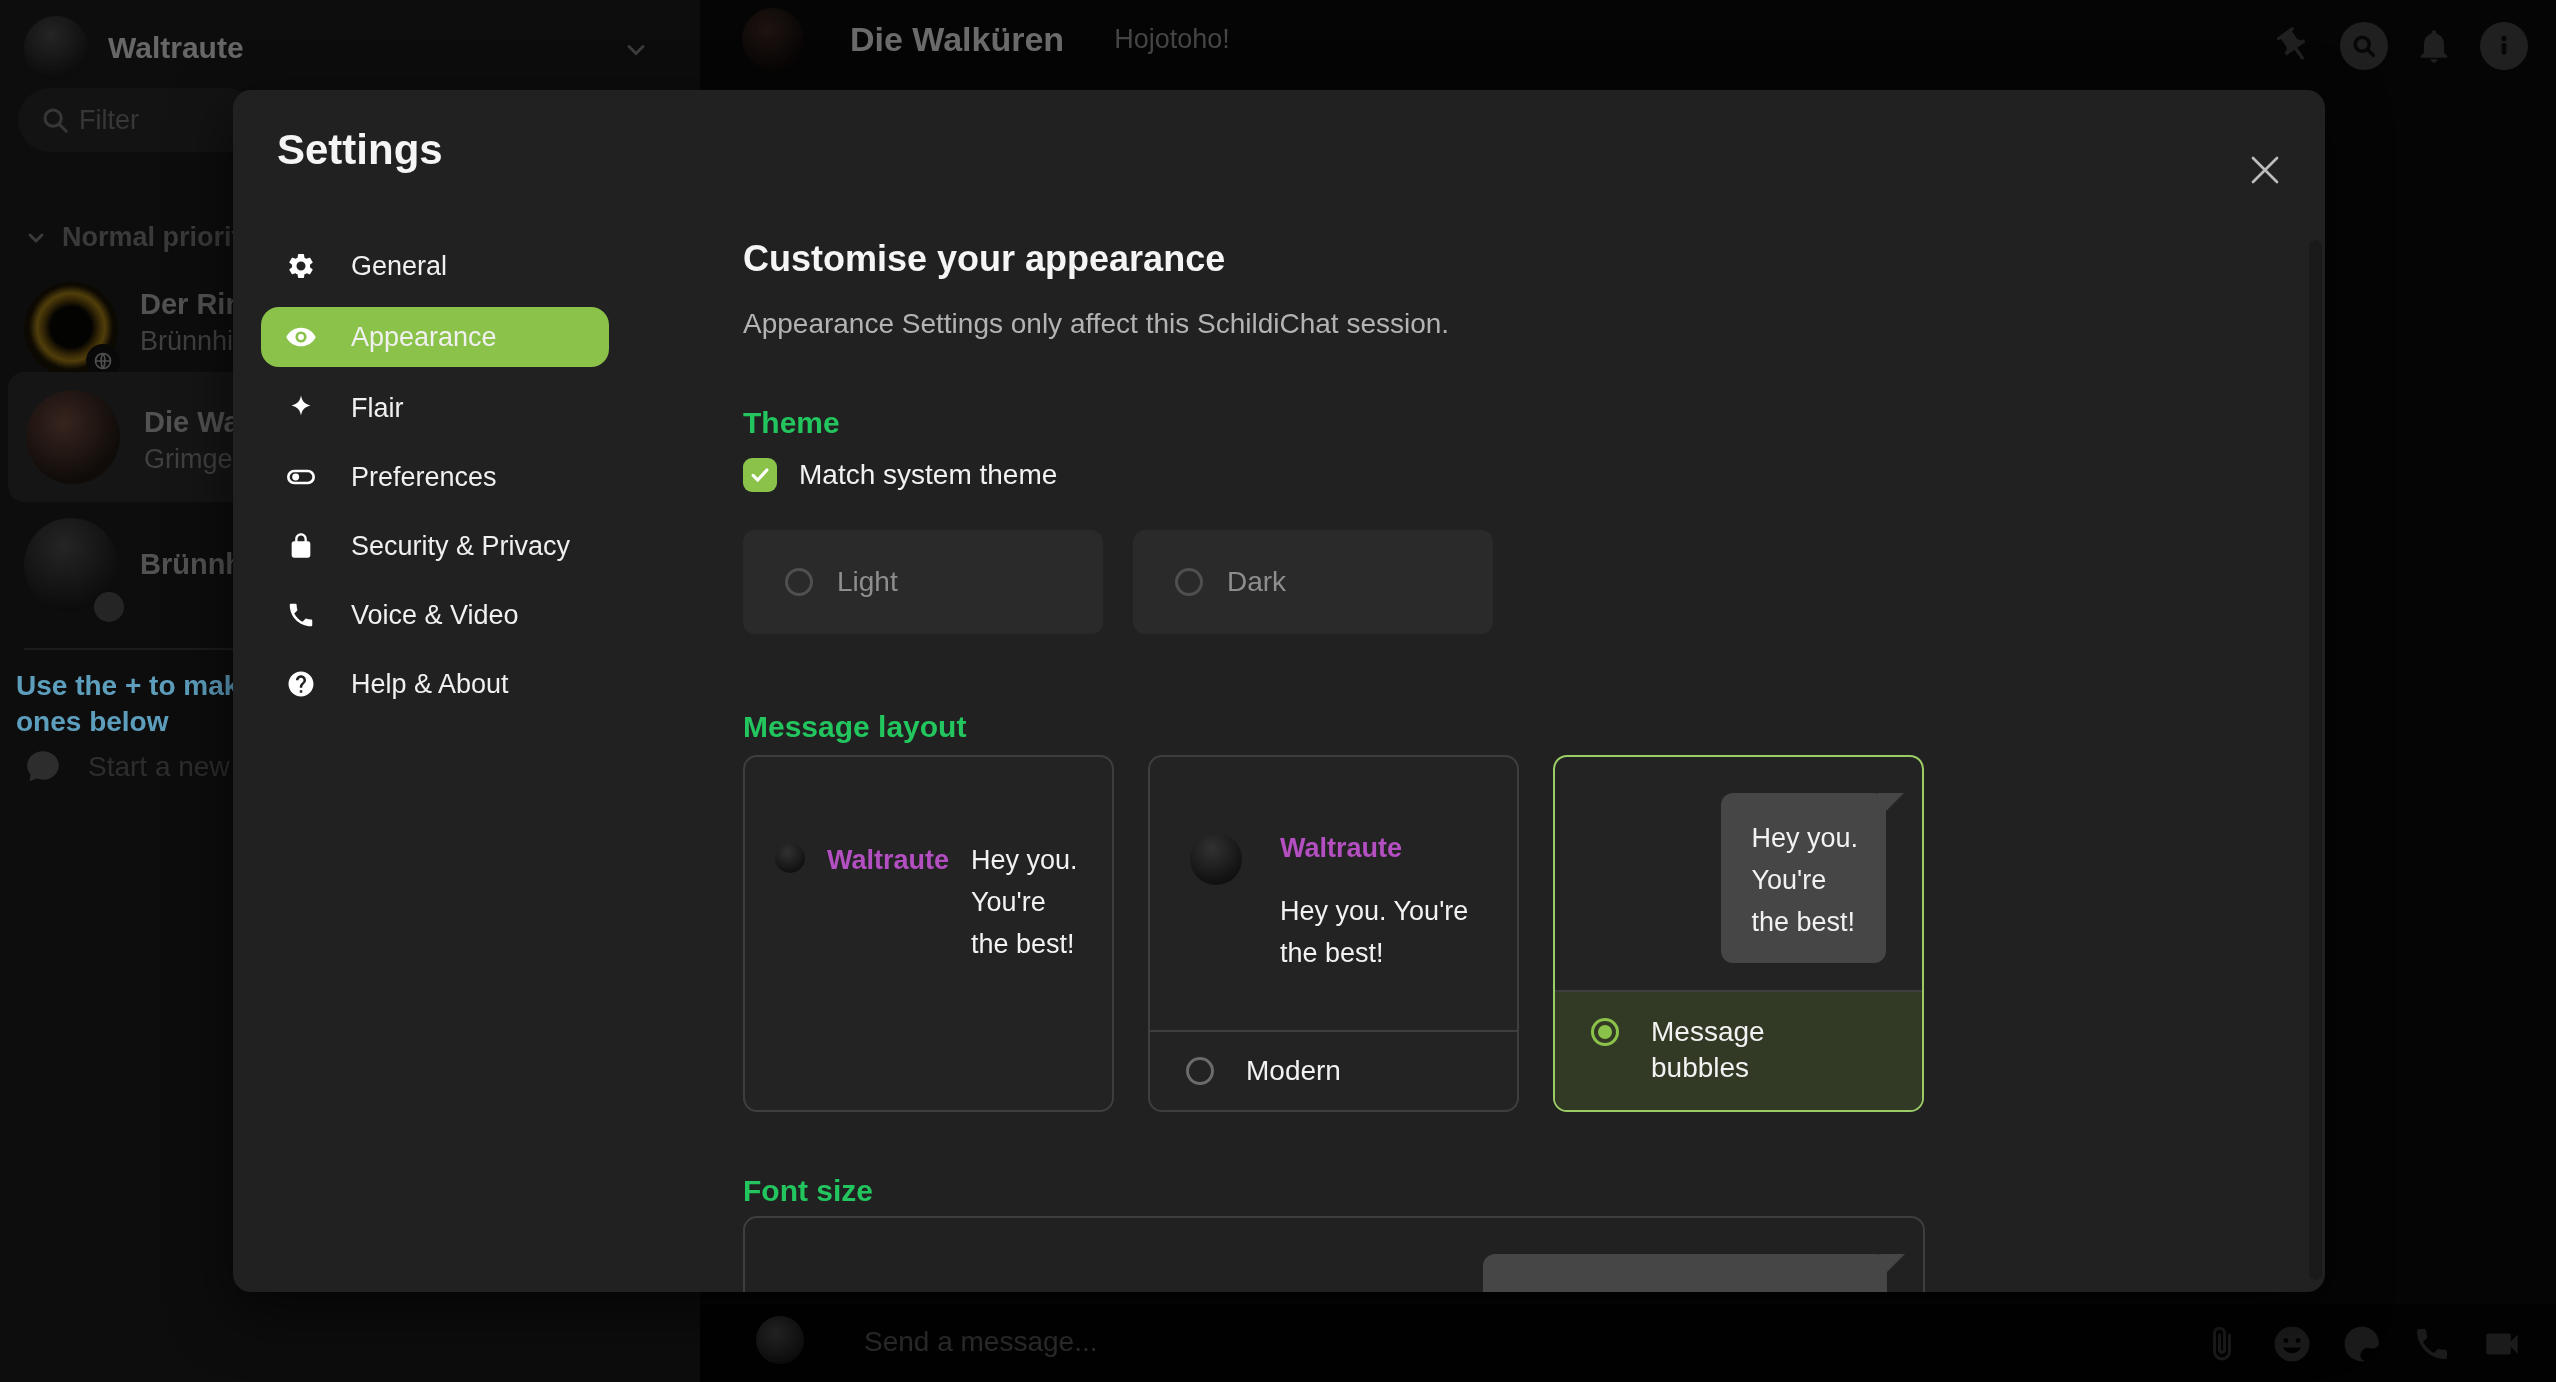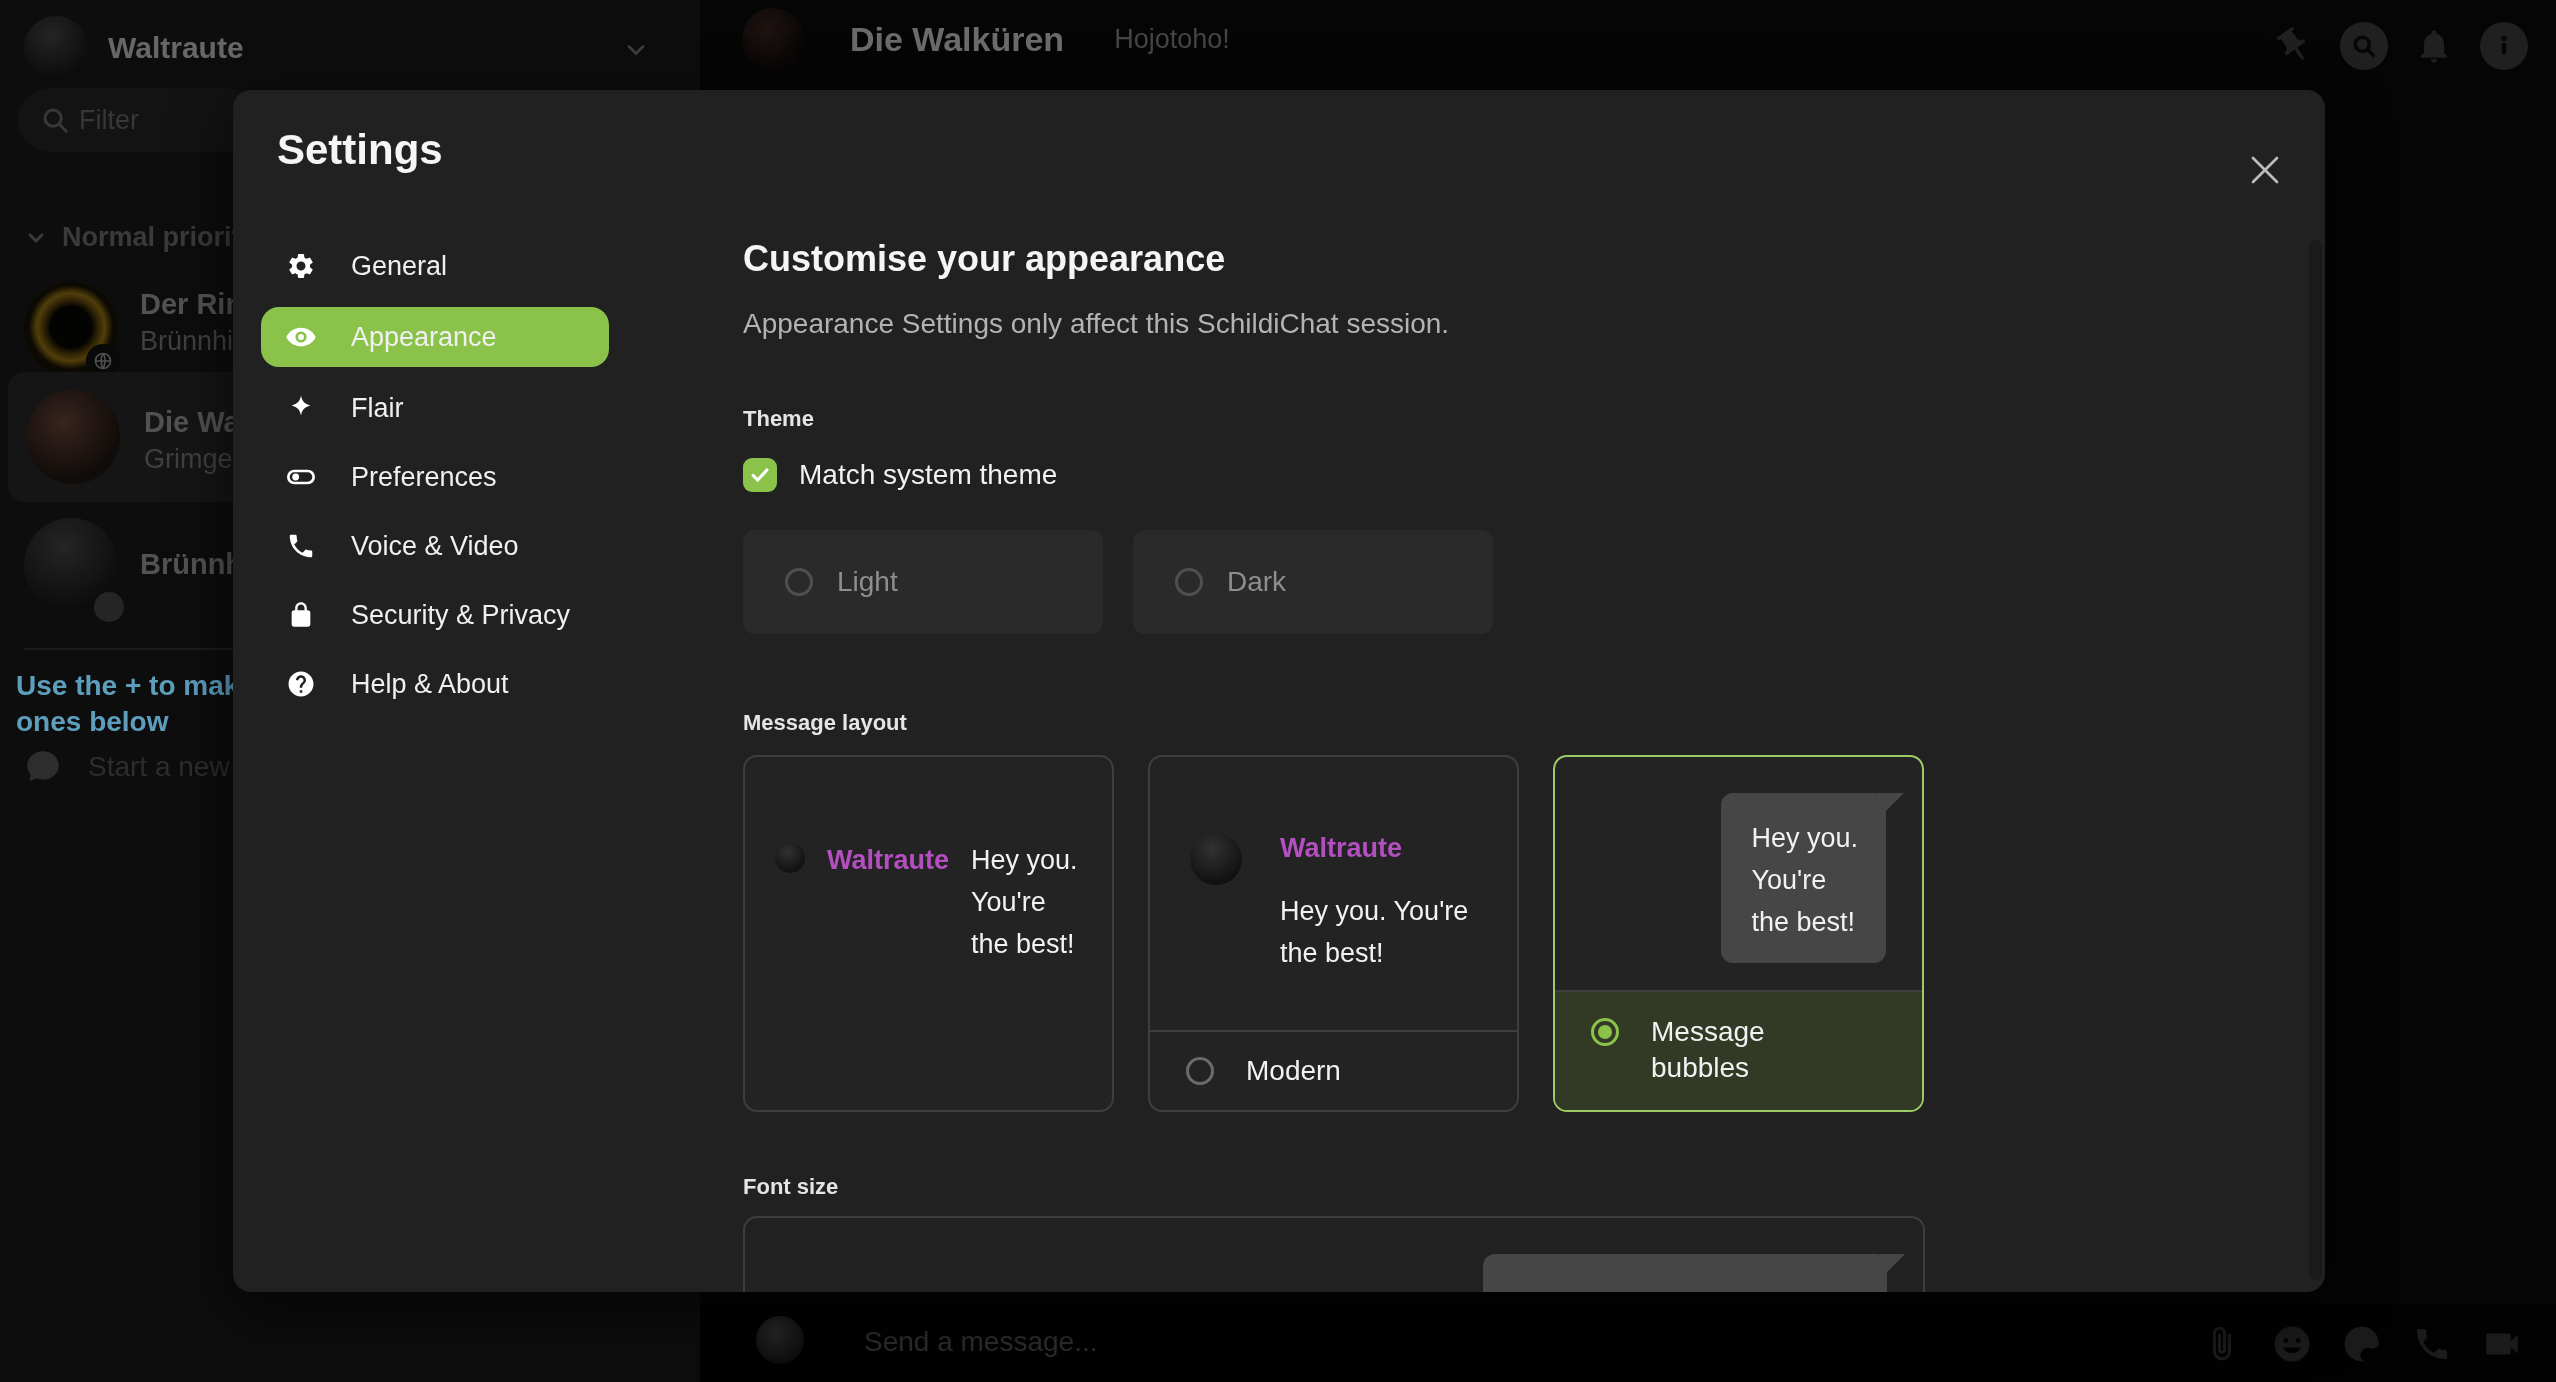--- a/index.html
+++ b/index.html
@@ -67,21 +67,21 @@
   .menu { position:absolute; left:28px; top:148px; width:348px; display:flex; flex-direction:column; gap:13px; }
   .mitem { height:56px; border-radius:18px; display:flex; align-items:center; gap:34px; padding-left:24px;
     color:#f0f0f0; }
   .mitem .mlabel { font-size:27px; }
   .mitem.active { background:#8bc34a; height:60px; }
   .micon { width:32px; display:flex; justify-content:center; color:#fff; }
 
   .content { position:absolute; left:510px; top:0; width:1182px; }
   .c-head { position:absolute; left:0; top:148px; font-size:36px; font-weight:bold; color:#f5f5f5; }
   .c-sub  { position:absolute; left:0; top:218px; font-size:28px; color:#b3b3b3; }
-  .s-head { font-size:22px; font-weight:bold; color:#e5e5e5; position:absolute; left:0; }
+  .s-head { font-size:30px; font-weight:bold; color:#22c55e; position:absolute; left:0; }
 
   .chkrow { position:absolute; left:0; top:368px; display:flex; align-items:center; gap:22px; }
   .chk { width:34px; height:34px; border-radius:9px; background:#8bc34a; display:flex; align-items:center; justify-content:center; color:#fff; }
   .chklabel { font-size:28px; color:#f2f2f2; }
 
   .theme-cards { position:absolute; left:0; top:440px; display:flex; gap:30px; }
   .tcard { width:360px; height:104px; background:#2a2a2a; border-radius:12px; display:flex; align-items:center; gap:24px; padding-left:42px; }
   .radio { width:28px; height:28px; border-radius:50%; border:3px solid #6b6b6b; }
   .radio.dim { border-color:#4f4f4f; }
   .radio.sel { border-color:#8bc34a; display:flex; align-items:center; justify-content:center; }
@@ -294,33 +294,33 @@
         <span class="micon">
           <svg width="32" height="32" viewBox="0 0 24 24" fill="none" stroke="currentColor" stroke-width="2">
               <rect x="2.5" y="7.5" width="19" height="9" rx="4.5"></rect>
               <circle cx="8" cy="12" r="2.6" fill="currentColor" stroke="none"></circle>
             </svg>
         </span>
         <span class="mlabel">Preferences</span>
       </div>
       <div class="mitem">
         <span class="micon">
+          <svg width="28" height="28" viewBox="0 0 24 24" fill="currentColor">
+              <path d="M18 8h-1V6c0-2.76-2.24-5-5-5S7 3.24 7 6v2H6c-1.1 0-2 .9-2 2v10c0 1.1.9 2 2 2h12c1.1 0 2-.9 2-2V10c0-1.1-.9-2-2-2zM9 6c0-1.66 1.34-3 3-3s3 1.34 3 3v2H9V6z"></path>
+            </svg>
+        </span>
+        <span class="mlabel">Security &amp; Privacy</span>
+      </div>
+      <div class="mitem">
+        <span class="micon">
           <svg width="30" height="30" viewBox="0 0 24 24" fill="currentColor">
               <path d="M6.62 10.79c1.44 2.83 3.76 5.14 6.59 6.59l2.2-2.2c.27-.27.67-.36 1.02-.24 1.12.37 2.33.57 3.57.57.55 0 1 .45 1 1V20c0 .55-.45 1-1 1-9.39 0-17-7.61-17-17 0-.55.45-1 1-1h3.5c.55 0 1 .45 1 1 0 1.25.2 2.45.57 3.57.11.35.03.74-.25 1.02l-2.2 2.2z"></path>
             </svg>
         </span>
         <span class="mlabel">Voice &amp; Video</span>
-      </div>
-      <div class="mitem">
-        <span class="micon">
-          <svg width="28" height="28" viewBox="0 0 24 24" fill="currentColor">
-              <path d="M18 8h-1V6c0-2.76-2.24-5-5-5S7 3.24 7 6v2H6c-1.1 0-2 .9-2 2v10c0 1.1.9 2 2 2h12c1.1 0 2-.9 2-2V10c0-1.1-.9-2-2-2zM9 6c0-1.66 1.34-3 3-3s3 1.34 3 3v2H9V6z"></path>
-            </svg>
-        </span>
-        <span class="mlabel">Security &amp; Privacy</span>
       </div>
       <div class="mitem">
         <span class="micon">
           <svg width="30" height="30" viewBox="0 0 24 24" fill="currentColor">
               <path d="M12 2C6.48 2 2 6.48 2 12s4.48 10 10 10 10-4.48 10-10S17.52 2 12 2zm1 17h-2v-2h2v2zm2.07-7.75-.9.92C13.45 12.9 13 13.5 13 15h-2v-.5c0-1.1.45-2.1 1.17-2.83l1.24-1.26c.37-.36.59-.86.59-1.41 0-1.1-.9-2-2-2s-2 .9-2 2H8c0-2.21 1.79-4 4-4s4 1.79 4 4c0 .88-.36 1.68-.93 2.25z"></path>
             </svg>
         </span>
         <span class="mlabel">Help &amp; About</span>
       </div>
     </div>

